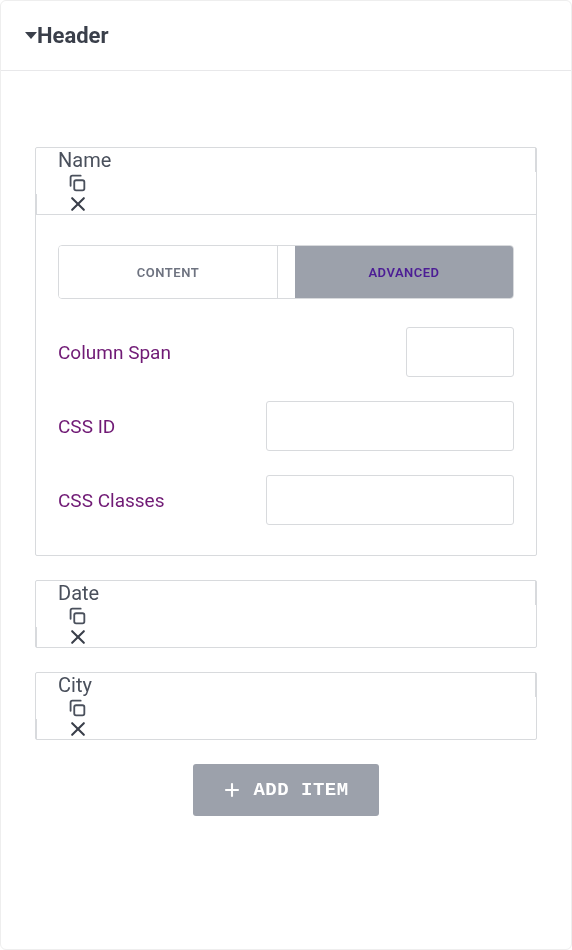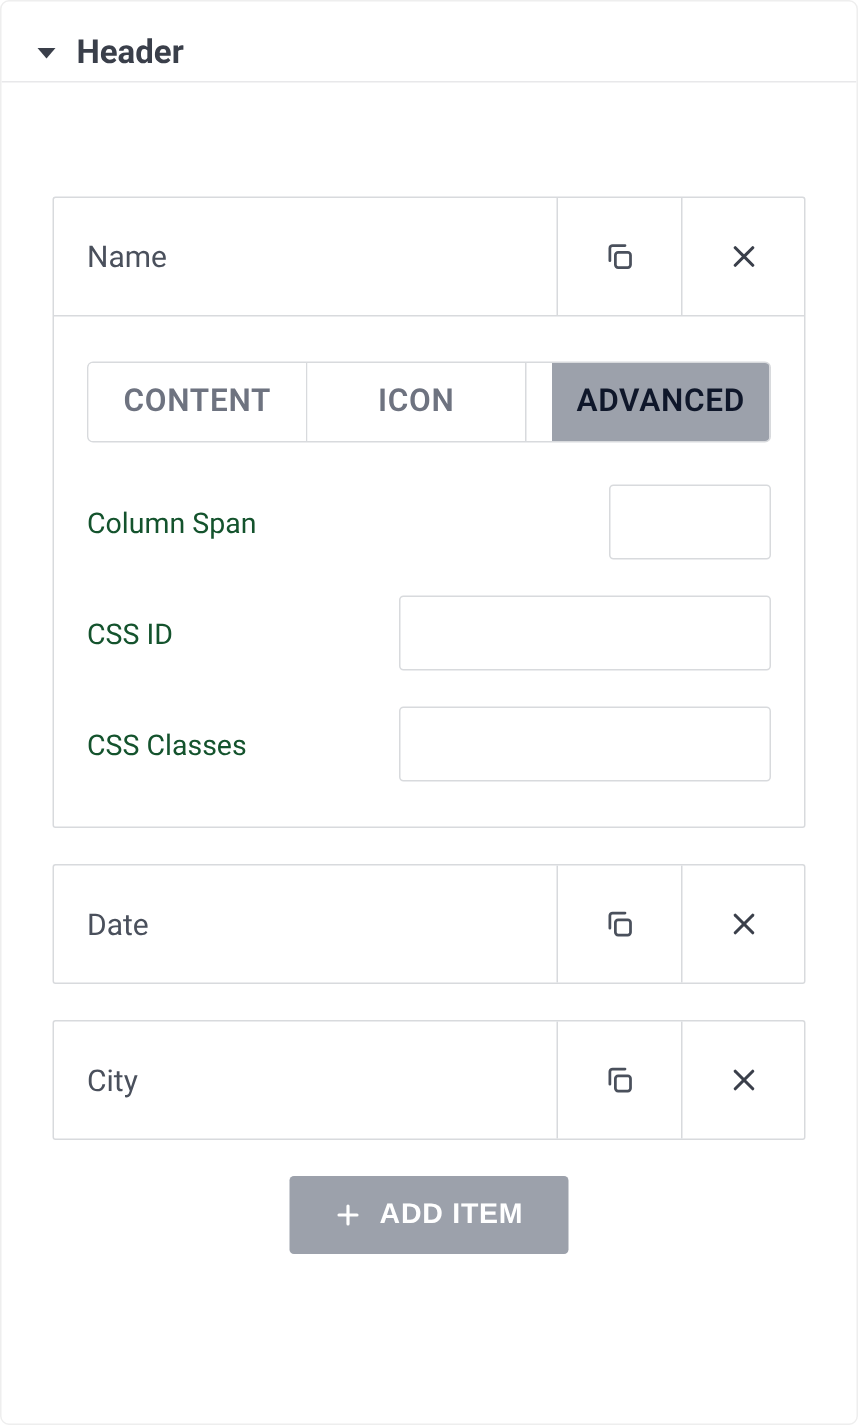--- a/index.html
+++ b/index.html
@@ -11,22 +11,21 @@
     background: #fff;
     color: #404452;
     border: 1px solid #eee;
     border-radius: 6px;
     overflow: hidden;
   }
 
   .section-header {
     display: flex;
     align-items: center;
-    gap: 14px;
-    padding: 22px 28px 6px 24px;
+    padding: 22px 28px 22px 24px;
     border-bottom: 1px solid #e8e8ea;
   }
   .section-header .caret {
     width: 0; height: 0;
     border-left: 6px solid transparent;
     border-right: 6px solid transparent;
     border-top: 7px solid #3a3f4a;
   }
   .section-title {
     font-size: 22px;
@@ -40,20 +39,21 @@
 
   .item-card {
     border: 1px solid #d8dadd;
     border-radius: 2px;
     margin-bottom: 24px;
   }
 
   .item-head {
     display: flex;
     align-items: stretch;
+    flex-direction: column;
   }
   .item-title {
     flex: 1;
     display: flex;
     align-items: center;
     padding: 0 22px;
     font-size: 20px;
     color: #4a505c;
     border-right: 1px solid #d8dadd;
     height: 78px;
@@ -81,46 +81,46 @@
     border-radius: 4px;
     overflow: hidden;
     height: 54px;
     margin-bottom: 28px;
   }
   .tab {
     flex: 1;
     display: flex;
     align-items: center;
     justify-content: center;
-    font-size: 21px;
+    font-size: 13px;
     font-weight: 600;
     letter-spacing: .5px;
     color: #6e7380;
     background: #fff;
     border-right: 1px solid #d8dadd;
     cursor: pointer;
   }
   .tab:last-child { border-right: none; }
   .tab.active {
     background: #9ca1ab;
-    color: #0f172a;
+    color: #4c1d95;
     margin-left: 17px;
   }
 
   .form-row {
     display: flex;
     align-items: center;
     justify-content: space-between;
     gap: 20px;
     margin-bottom: 24px;
   }
   .form-row:last-child { margin-bottom: 0; gap: 48px; }
   .form-label {
     font-size: 19px;
-    color: #14532d;
+    color: #701a75;
   }
   .field-col { width: 248px; }
   .field-col.narrow { width: 108px; }
   .text-input {
     width: 100%;
     height: 50px;
     border: 1px solid #d8dadd;
     border-radius: 3px;
     padding: 0 12px;
     font-size: 16px;
@@ -178,20 +178,21 @@
     color: #fff;
     font-size: 19px;
     font-weight: 700;
     letter-spacing: .5px;
     border: none;
     border-radius: 3px;
     height: 52px;
     padding: 0 30px;
     margin: 8px auto 0;
     cursor: pointer;
+    font-family: Liberation Mono, monospace;
   }
   .add-btn svg { display: block; }
 </style>
 </head>
 <body>
 
 <div class="section-header">
   <div class="caret"></div>
   <div class="section-title">Header</div>
 </div>
@@ -212,21 +213,20 @@
           <line x1="5" y1="5" x2="19" y2="19"></line>
           <line x1="19" y1="5" x2="5" y2="19"></line>
         </svg>
       </div>
     </div>
 
     <div class="item-body">
 
       <div class="tabs">
         <div class="tab">CONTENT</div>
-        <div class="tab">ICON</div>
         <div class="tab active">ADVANCED</div>
       </div>
 
       <div class="form-row">
         <div class="form-label">Column Span</div>
         <div class="field-col narrow">
           <input class="text-input" type="text" value="" style="">
         </div>
       </div>
 

